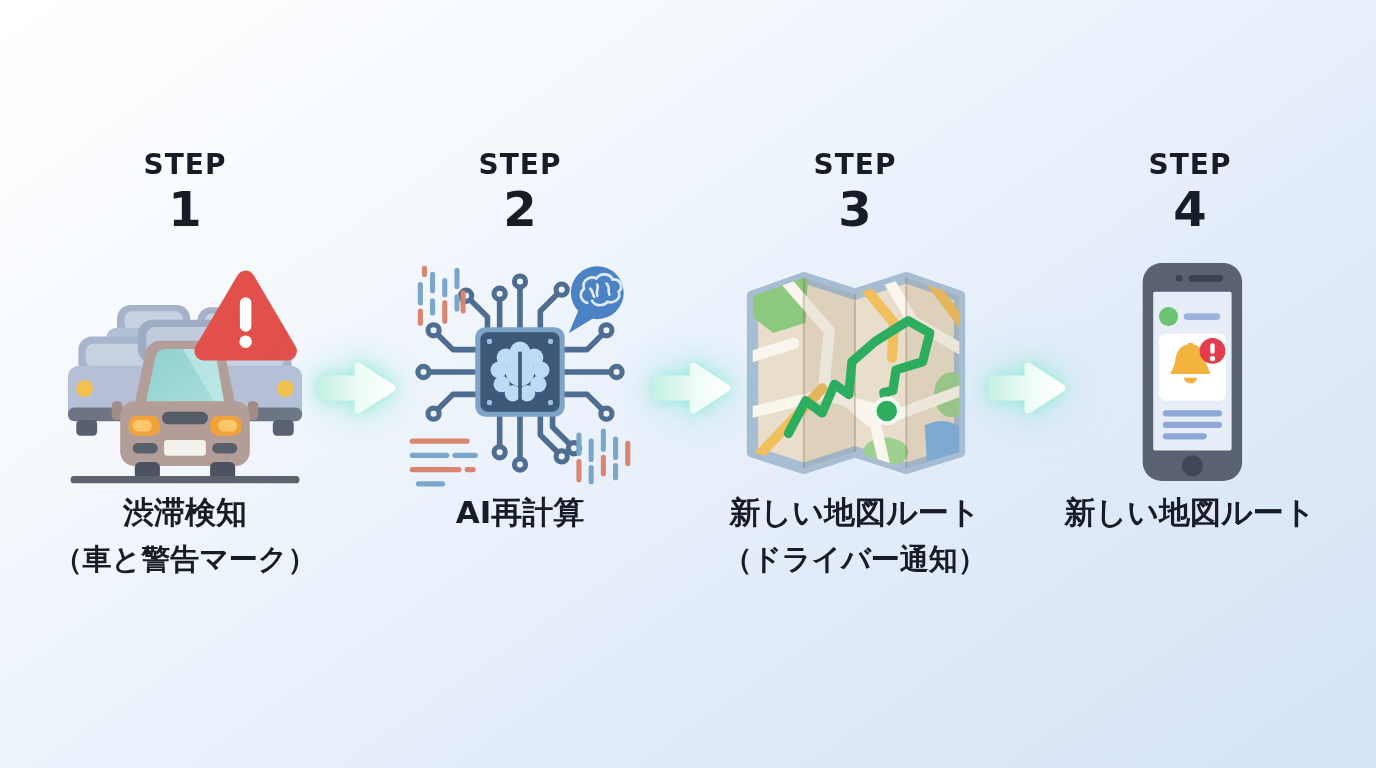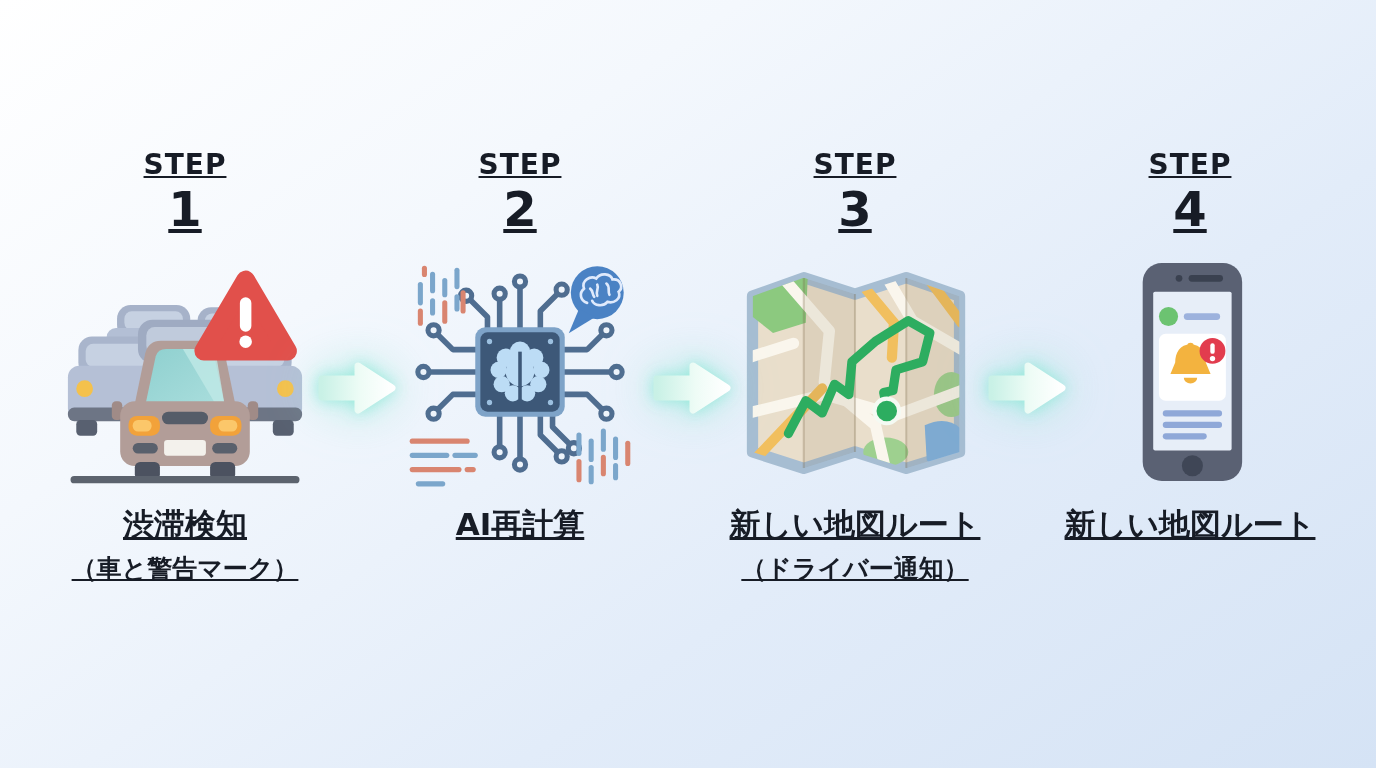--- a/index.html
+++ b/index.html
@@ -1,26 +1,26 @@
 <!DOCTYPE html>
 <html><head>
 <meta charset="utf-8">
 <style>
   html,body { margin:0; padding:0; }
   .canvas {
     position:relative; width:1376px; height:768px; overflow:hidden;
     background:linear-gradient(145deg,#ffffff 0%,#f4f8fd 30%,#e2ecf9 65%,#d5e3f5 100%);
     font-family:"DejaVu Sans","Liberation Sans",sans-serif; color:#171c26;
   }
-  .step { position:absolute; top:150px; width:300px; text-align:center;text-decoration:underline; }
+  .step { position:absolute; top:150px; width:300px; text-align:center; }
   .step-label { font-size:28px; font-weight:700; letter-spacing:1px; line-height:1.1; }
   .step-number { font-size:48px; font-weight:700; line-height:1.1; margin-top:2px; }
   .icon-box { height:240px; margin-top:16px; display:flex; align-items:center; justify-content:center; }
-  .title { font-size:31px; font-weight:700; margin-top:12px; white-space:nowrap; }
-  .subtitle { font-size:25px; font-weight:700; margin-top:6px; white-space:nowrap; }
+  .title { font-size:31px; font-weight:700; white-space:nowrap; }
+  .subtitle { font-size:29px; font-weight:700; margin-top:6px; white-space:nowrap; }
   .pos-1 { left:35px; } .pos-2 { left:370px; } .pos-3 { left:705px; } .pos-4 { left:1040px; }
   .arrow { position:absolute; top:352px; width:88px; height:72px; }
   .arrow svg { filter:drop-shadow(0 0 8px rgba(145,232,216,.95)) drop-shadow(0 0 22px rgba(145,232,216,.6)); }
   .apos-1 { left:312px; } .apos-2 { left:647px; } .apos-3 { left:982px; }
 </style>
 </head>
 <body>
 
 <div class="canvas">
 

